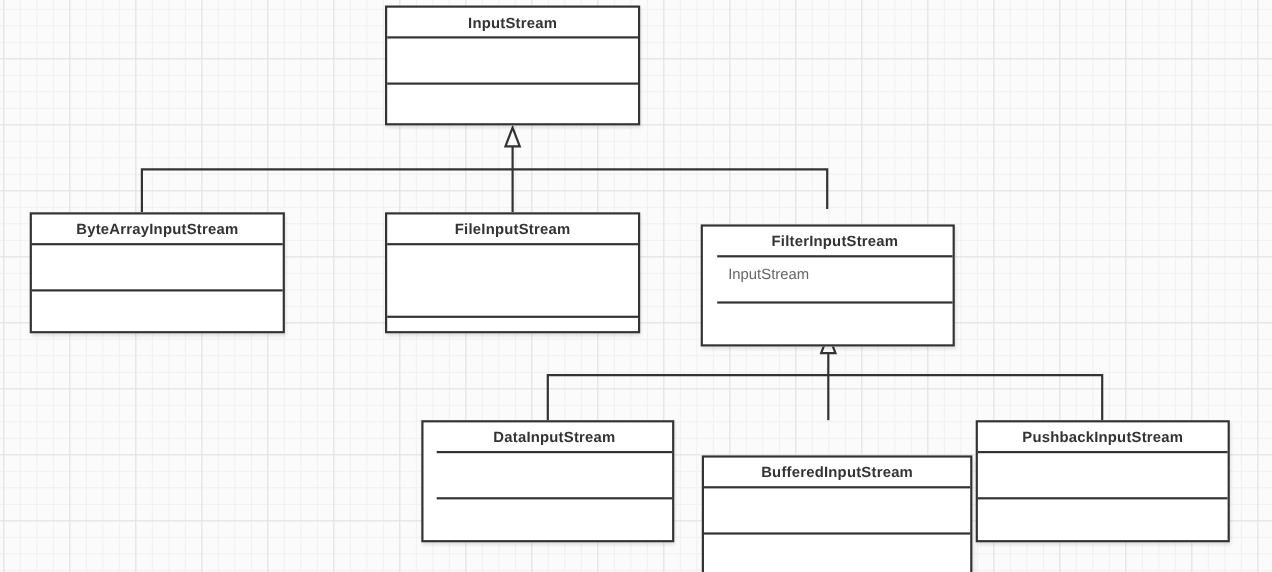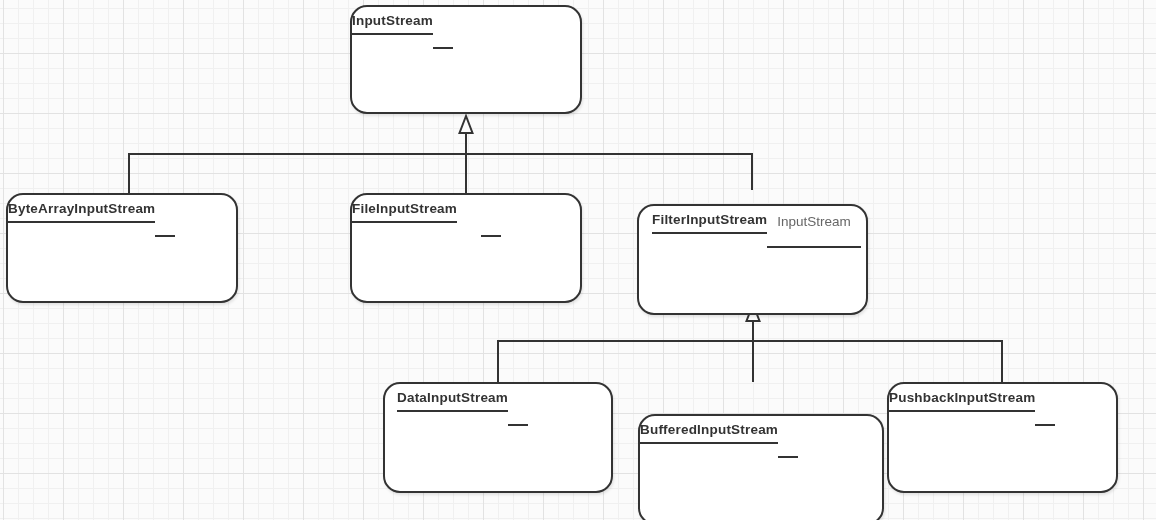--- a/index.html
+++ b/index.html
@@ -25,24 +25,24 @@
   .edges {
     position: absolute;
     left: 0; top: 0;
     width: 1156px; height: 520px;
   }
   .edges path { fill: none; stroke: #333333; stroke-width: 2; }
   .edges polygon { fill: #fbfbfb; stroke: #333333; stroke-width: 2; stroke-linejoin: miter; }
   .uml-class {
     position: absolute;
     display: flex;
-    flex-direction: row;
+    flex-direction: column;
     background: #ffffff;
     border: 2px solid #333333;
-    border-radius: 17px;
+    border-radius: 0;
     box-shadow: 1px 2px 3px rgba(0,0,0,0.10);
   }
   .c-title {
     flex: none;
     height: 28px;
     display: flex;
     align-items: center;
     justify-content: center;
     border-bottom: 2px solid #333333;
     font-size: 13.5px;
@@ -76,21 +76,21 @@
     <path d="M753,382 L753,320"></path>
     <polygon points="753,304 746.5,321 759.5,321"></polygon>
   </svg>
 
   <div class="uml-class" style="left:350px; top:5px; width:232px; height:109px;">
     <div class="c-title">InputStream</div>
     <div class="c-fields"></div>
     <div class="c-methods"></div>
   </div>
 
-  <div class="uml-class" style="left:6px; top:193px; width:232px; height:110px;">
+  <div class="uml-class" style="left:27px; top:193px; width:232px; height:110px;">
     <div class="c-title">ByteArrayInputStream</div>
     <div class="c-fields"></div>
     <div class="c-methods"></div>
   </div>
 
   <div class="uml-class" style="left:350px; top:193px; width:232px; height:110px;gap:24px;">
     <div class="c-title">FileInputStream</div>
     <div class="c-fields"></div>
     <div class="c-methods"></div>
   </div>

